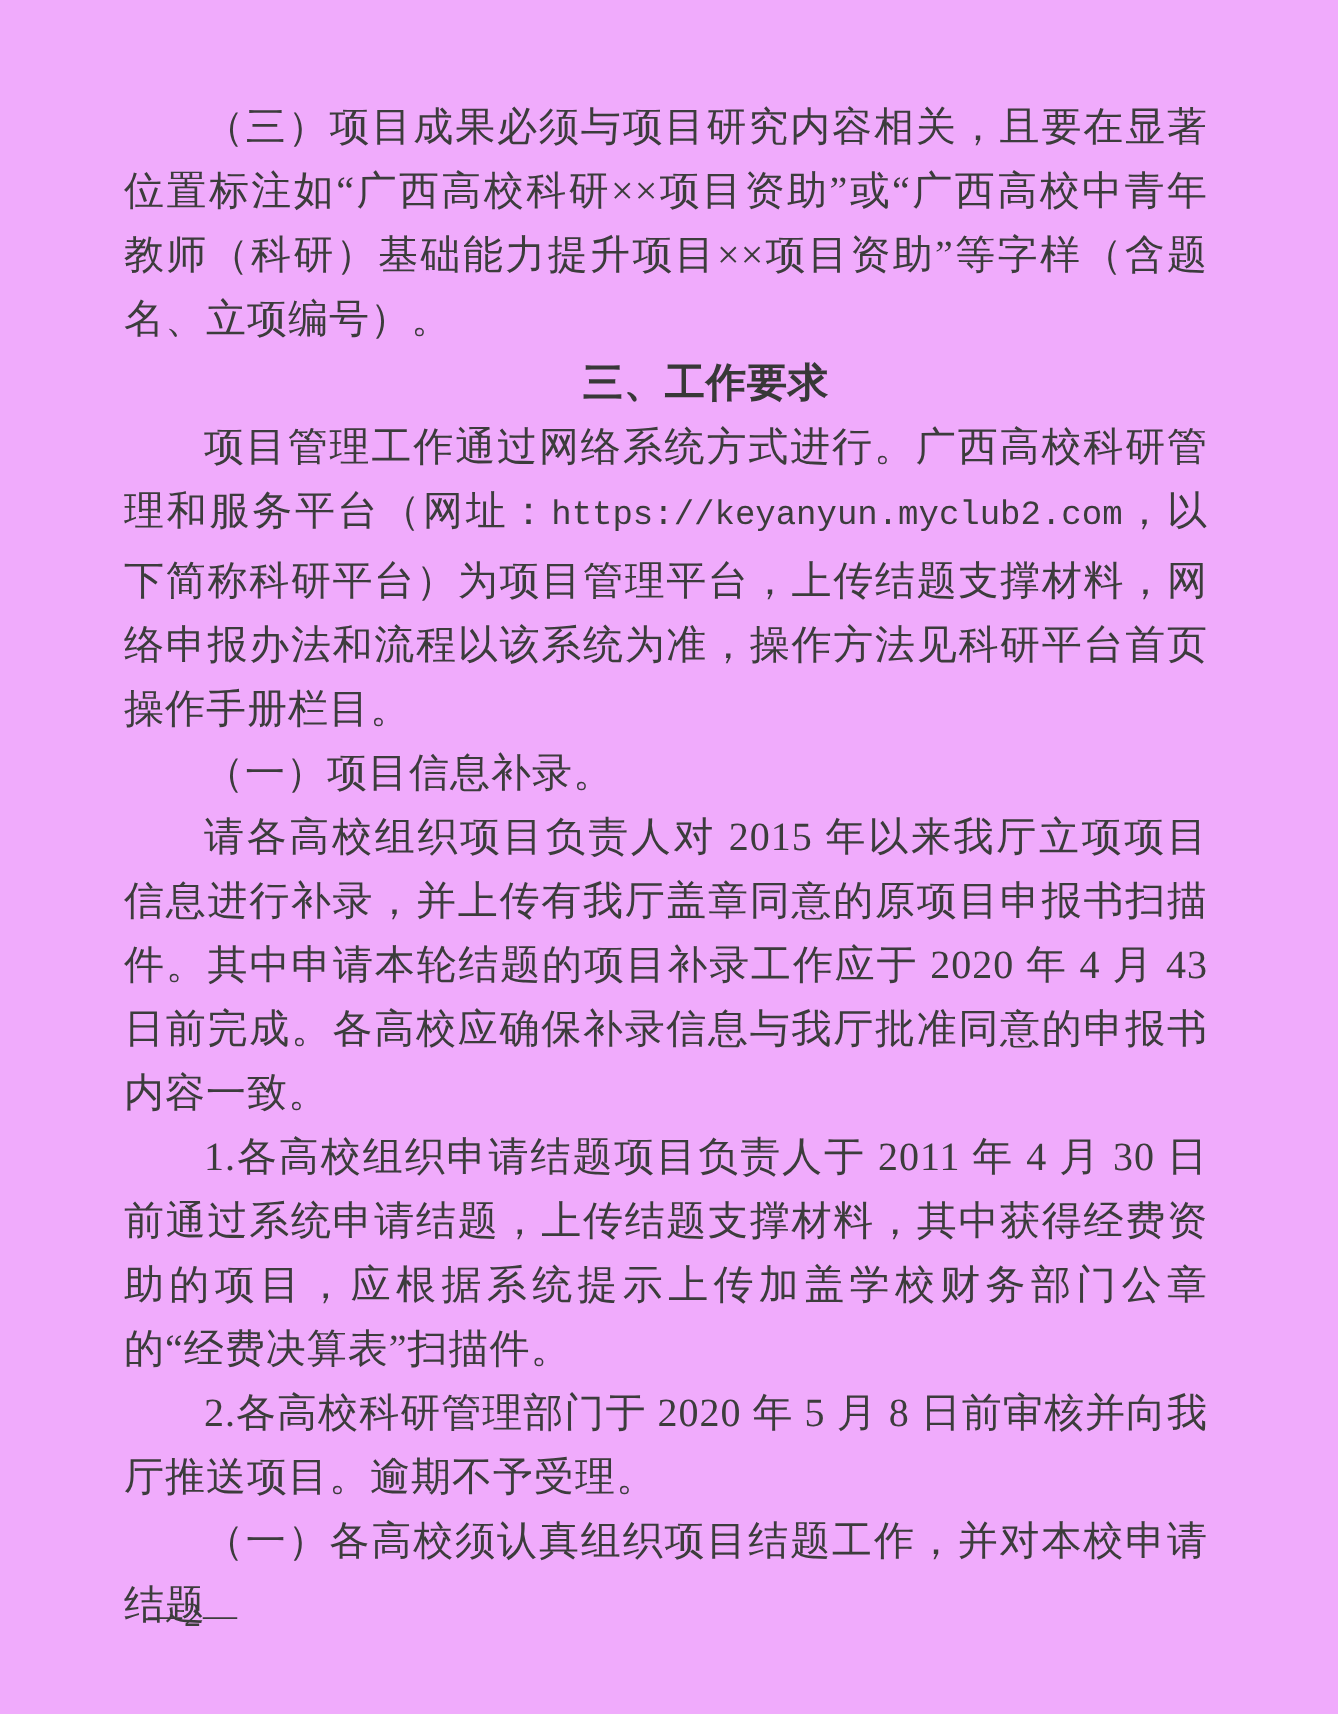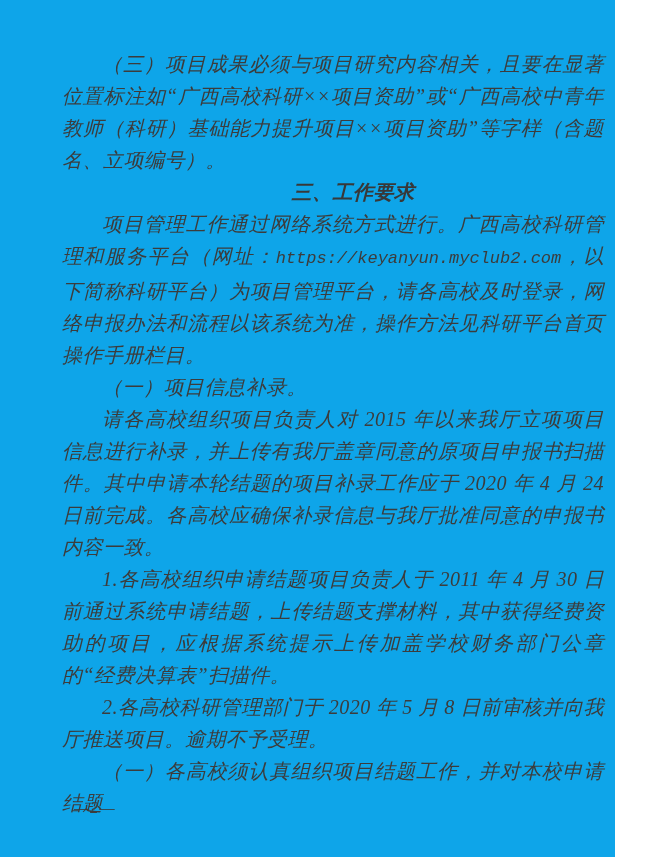--- a/index.html
+++ b/index.html
@@ -9,24 +9,23 @@
   }
   body {
     width: 669px;
     height: 857px;
     position: relative;
     overflow: hidden;
   }
   .page {
     position: absolute;
     left: 0; top: 0;
-    width: 615px;
+    width: 669px;
     height: 857px;
-    background: #0ea5e9;
-    font-style: italic;
+    background: #f0abfc;
   }
   .content {
     position: absolute;
     left: 62px;
     top: 48px;
     width: 542px;
     color: #3c3c3c;
     font-family: "Liberation Serif", "DejaVu Serif", serif;
     font-size: 20px;
     line-height: 32px;
@@ -66,25 +65,25 @@
 </head>
 <body>
 
 <div class="page">
   <div class="content">
 
     <p class="para">（三）项目成果必须与项目研究内容相关，且要在显著位置标注如“广西高校科研××项目资助”或“广西高校中青年教师（科研）基础能力提升项目××项目资助”等字样（含题名、立项编号）。</p>
 
     <h2 class="heading">三、工作要求</h2>
 
-    <p class="para"><span>项目管理工作通过网络系统方式进行。广西高校科研管理和服务平台（网址：</span><span class="url">https://keyanyun.myclub2.com</span><span>，以下简称科研平台）为项目管理平台，请各高校及时登录，网络申报办法和流程以该系统为准，操作方法见科研平台首页操作手册栏目。</span></p>
+    <p class="para"><span>项目管理工作通过网络系统方式进行。广西高校科研管理和服务平台（网址：</span><span class="url">https://keyanyun.myclub2.com</span><span>，以下简称科研平台）为项目管理平台，上传结题支撑材料，网络申报办法和流程以该系统为准，操作方法见科研平台首页操作手册栏目。</span></p>
 
     <p class="para">（一）项目信息补录。</p>
 
-    <p class="para">请各高校组织项目负责人对 2015 年以来我厅立项项目信息进行补录，并上传有我厅盖章同意的原项目申报书扫描件。其中申请本轮结题的项目补录工作应于 2020 年 4 月 24 日前完成。各高校应确保补录信息与我厅批准同意的申报书内容一致。</p>
+    <p class="para">请各高校组织项目负责人对 2015 年以来我厅立项项目信息进行补录，并上传有我厅盖章同意的原项目申报书扫描件。其中申请本轮结题的项目补录工作应于 2020 年 4 月 43 日前完成。各高校应确保补录信息与我厅批准同意的申报书内容一致。</p>
 
 
     <p class="para">1.各高校组织申请结题项目负责人于 2011 年 4 月 30 日前通过系统申请结题，上传结题支撑材料，其中获得经费资助的项目，应根据系统提示上传加盖学校财务部门公章的“经费决算表”扫描件。</p>
 
     <p class="para">2.各高校科研管理部门于 2020 年 5 月 8 日前审核并向我厅推送项目。逾期不予受理。</p>
 
 
     <p class="para">（一）各高校须认真组织项目结题工作，并对本校申请结题</p>
 
   </div>

